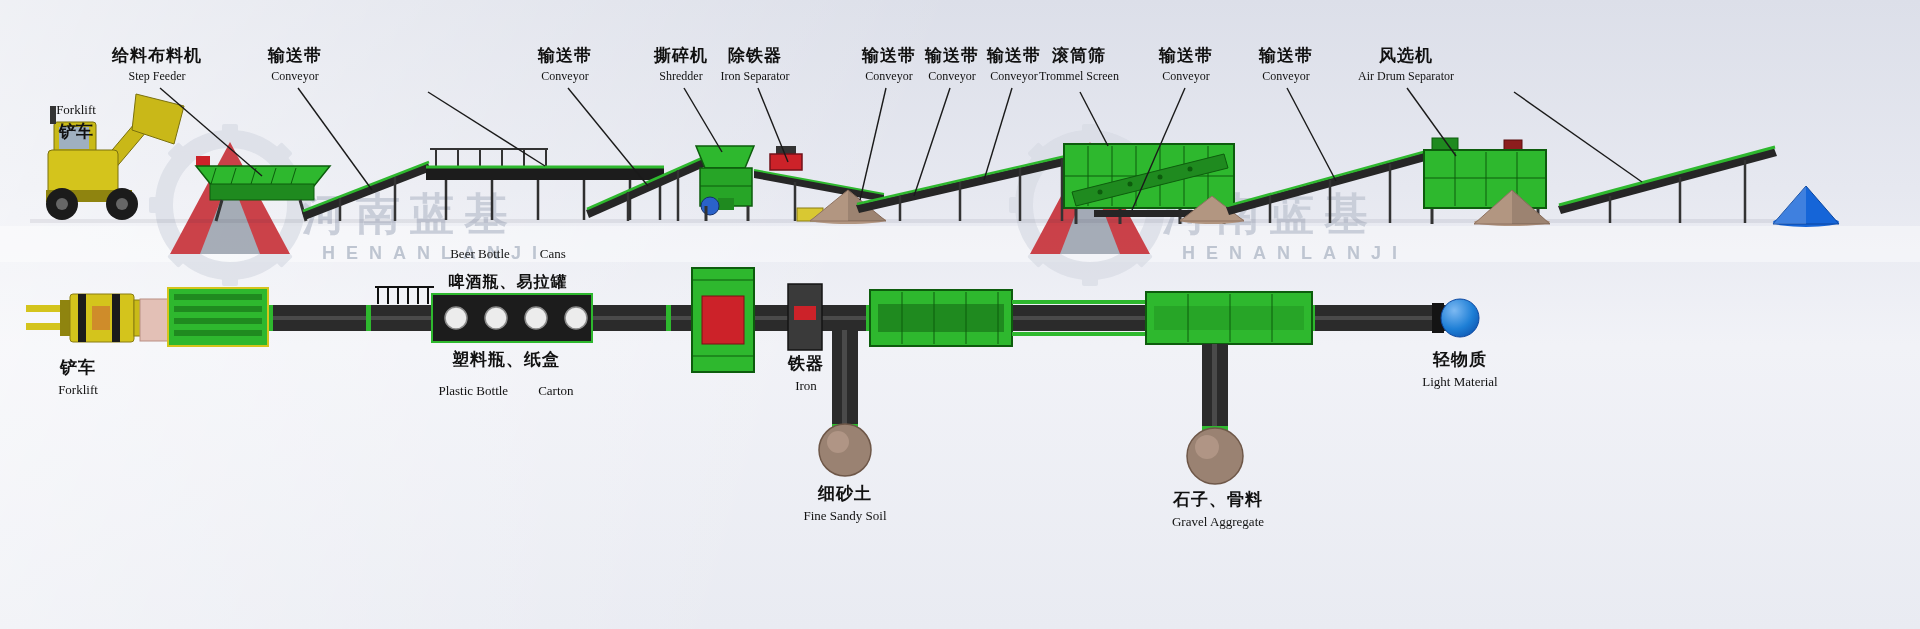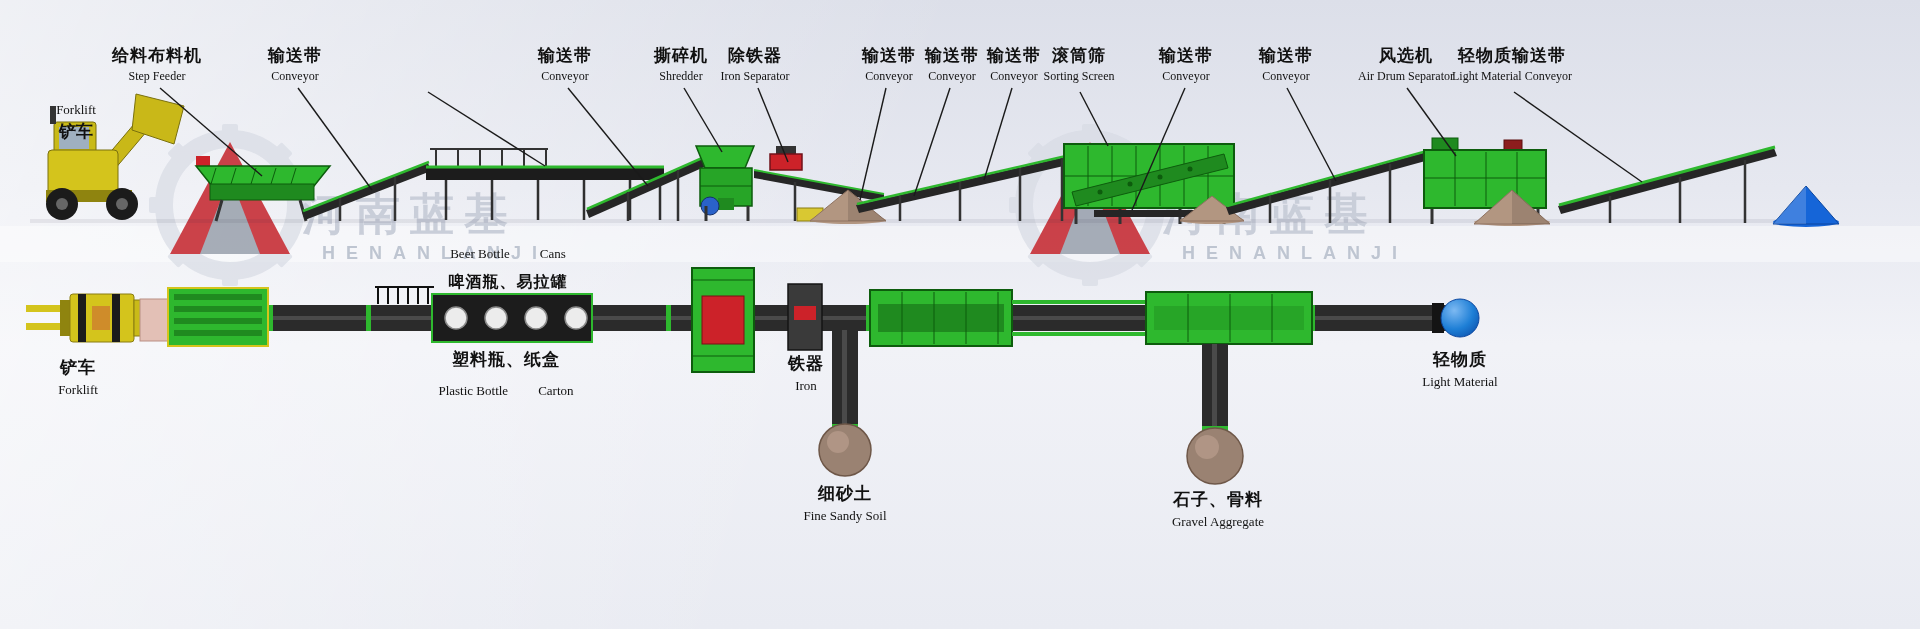--- a/index.html
+++ b/index.html
@@ -368,37 +368,33 @@
     <div class="top-label" style="left:952px">
       <span class="zh">输送带</span>
       <span class="en">Conveyor</span>
     </div>
     <div class="top-label" style="left:1014px">
       <span class="zh">输送带</span>
       <span class="en">Conveyor</span>
     </div>
     <div class="top-label" style="left:1079px">
       <span class="zh">滚筒筛</span>
-      <span class="en">Sorting Screen</span>
+      <span class="en">Trommel Screen</span>
     </div>
     <div class="top-label" style="left:1186px">
       <span class="zh">输送带</span>
       <span class="en">Conveyor</span>
     </div>
     <div class="top-label" style="left:1286px">
       <span class="zh">输送带</span>
       <span class="en">Conveyor</span>
     </div>
     <div class="top-label" style="left:1406px">
       <span class="zh">风选机</span>
       <span class="en">Air Drum Separator</span>
-    </div>
-    <div class="top-label" style="left:1512px">
-      <span class="zh">轻物质输送带</span>
-      <span class="en">Light Material Conveyor</span>
     </div>
 
     <div class="mid-label" style="left:508px;top:246px">
       <span class="pair-row">
         <span class="en">Beer Bottle</span>
         <span class="en">Cans</span>
       </span>
       <span class="zh">啤酒瓶、易拉罐</span>
     </div>
 

